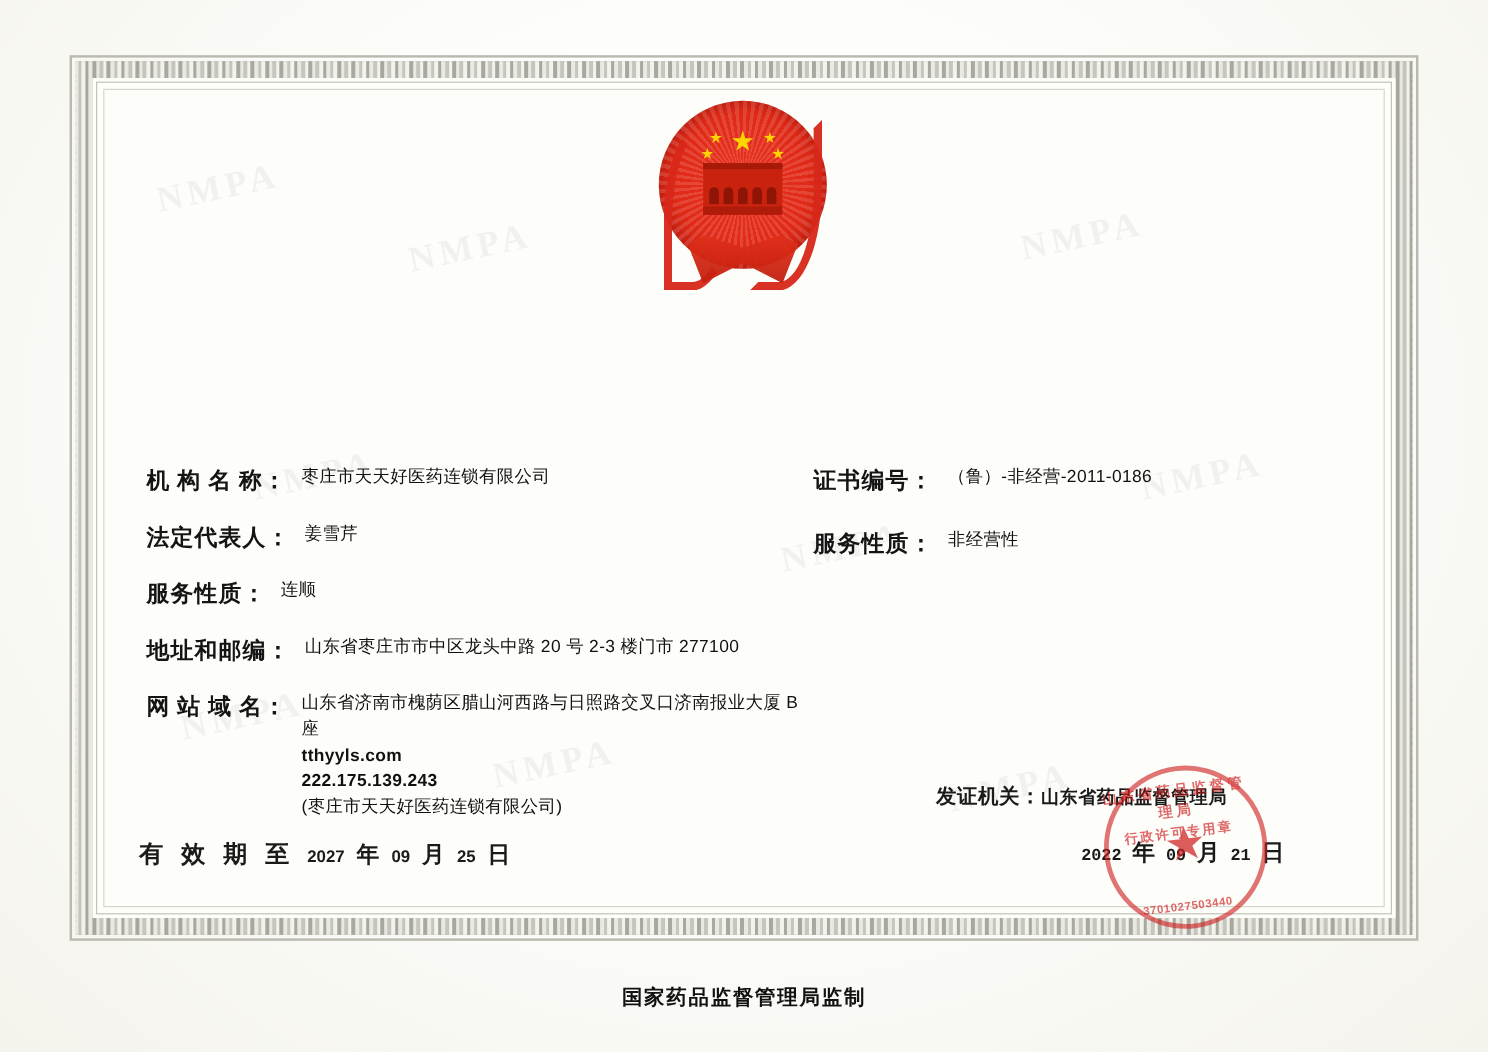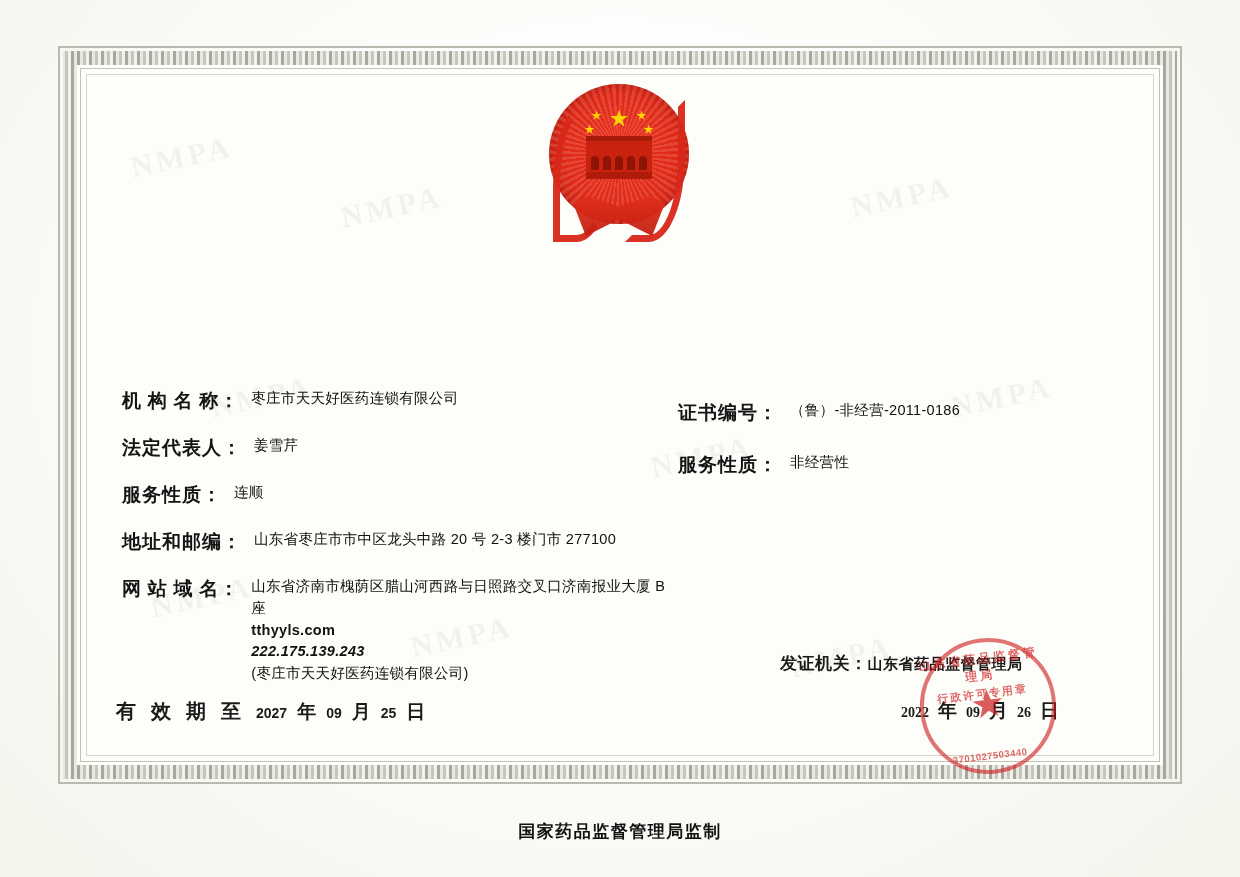--- a/index.html
+++ b/index.html
@@ -208,21 +208,21 @@
     letter-spacing: .3px;
   }
 
   .col-left {
     position: absolute;
     left: 0; top: 0;
     width: 560px;
   }
   .col-right {
     position: absolute;
-    left: 556px; top: 12px;
+    left: 556px; top: 0;
     width: 430px;
   }
   .col-right .label { font-size: 19px; }
   .col-right .row { margin-bottom: 26px; }
 
   
   .issuer {
     position: absolute;
     left: 747px; top: 652px;
     font-size: 17px;
@@ -258,21 +258,21 @@
   }
 
   .issue-date {
     position: absolute;
     left: 892px; top: 698px;
     font-size: 19px;
     font-weight: 600;
     white-space: nowrap;
   }
   .issue-date .num {
-    font-family: Liberation Serif, serif;
+    font-family: Liberation Mono, monospace;
     font-size: 14px;
     font-weight: 700;
     padding: 0 9px;
   }
 
   
   .seal {
     position: absolute;
     left: 920px; top: 638px;
     width: 128px; height: 128px;
@@ -397,21 +397,21 @@
       <div class="row">
         <div class="label">地址和邮编：</div>
         <div class="value">山东省枣庄市市中区龙头中路 20 号 2-3 楼门市        277100</div>
       </div>
 
       <div class="row">
         <div class="label">网 站 域 名：</div>
         <div class="value">
           <div>山东省济南市槐荫区腊山河西路与日照路交叉口济南报业大厦 B 座</div>
           <div style="font-weight:700;">tthyyls.com</div>
-          <div style="font-weight:700;font-style:italic;">222.175.139.243</div>
+          <div style="font-weight:700;">222.175.139.243</div>
           <div>(枣庄市天天好医药连锁有限公司)</div>
         </div>
       </div>
 
     </div>
 
     <div class="col-right">
 
       <div class="row">
         <div class="label">证书编号：</div>
@@ -429,21 +429,21 @@
 
   <div class="issuer">
     <span>发证机关：</span><span class="org">山东省药品监督管理局</span>
   </div>
 
   <div class="validity">
     <span>有 效 期 至</span><span class="num">2027</span><span class="unit">年</span><span class="num">09</span><span class="unit">月</span><span class="num">25</span><span class="unit">日</span>
   </div>
 
   <div class="issue-date">
-    <span class="num">2022</span><span>年</span><span class="num">09</span><span>月</span><span class="num">26</span><span>日</span>
+    <span class="num">2022</span><span>年</span><span class="num">09</span><span>月</span><span class="num">21</span><span>日</span>
   </div>
 
   <div class="seal">
     <div class="arc-top">山东省药品监督管理局</div>
     <div class="star">★</div>
     <div class="mid">行政许可专用章</div>
     <div class="arc-bottom">3701027503440</div>
   </div>
 
   <div class="footer">国家药品监督管理局监制</div>

